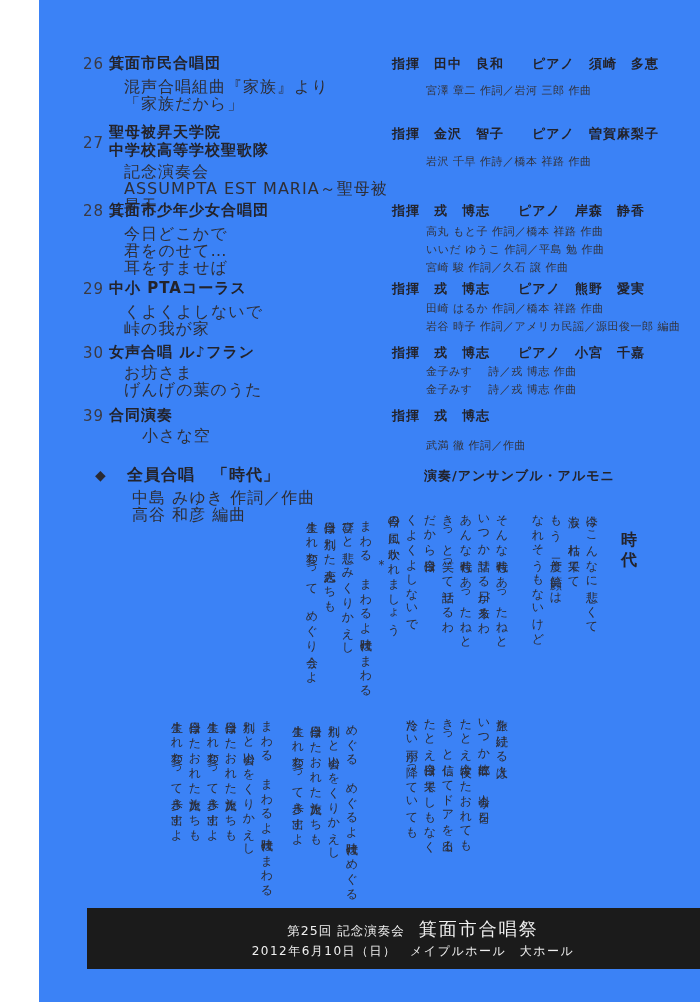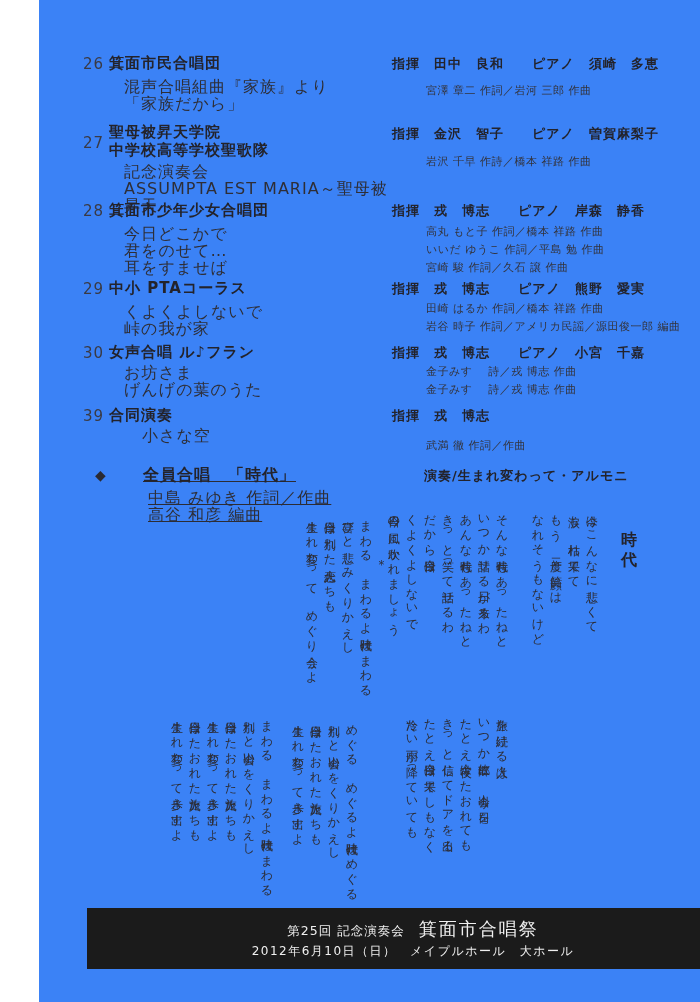--- a/index.html
+++ b/index.html
@@ -19,21 +19,21 @@
     font-size:15px; font-weight:bold; line-height:18px;
     white-space:pre-line; letter-spacing:1px; color:#23232b;
   }
   .songs { margin-left:15px; margin-top:6px; }
   .song { font-size:16px; line-height:17px; letter-spacing:1px; color:#2e2e36; }
   .eright { position:absolute; left:353px; top:0; width:340px; }
   .leaders { font-size:13px; font-weight:bold; letter-spacing:1px; line-height:19px; color:#23232b; }
   .pianist { margin-left:28px; }
   .credits { margin-left:34px; }
   .credit { font-size:11px; line-height:18px; letter-spacing:0.5px; color:#33333b; }
-  .finale .eleft { left:104px;text-decoration:underline; }
+  .finale .eleft { left:88px; }
   .finale .songs { margin-left:5px; margin-top:5px; }
   .finale .title { font-size:16px; }
   .marker { font-size:14px; color:#2a2a32; }
   
   .v {
     position:absolute; writing-mode:vertical-rl;
     font-size:12px; line-height:18px; letter-spacing:1.2px;
     white-space:pre-line; color:#2c2c34;
   }
   .lyrics-title {
@@ -180,21 +180,21 @@
     <div class="num marker" style="left:56px">◆</div>
     <div class="eleft">
       <h2 class="title">全員合唱　「時代」</h2>
       <div class="songs">
         <div class="song">中島 みゆき 作詞／作曲</div>
         <div class="song">高谷 和彦 編曲</div>
       </div>
     </div>
     <div class="eright" style="left:385px">
       <div class="leaders">
-        <span>演奏/生まれ変わって・アルモニ</span>
+        <span>演奏/アンサンブル・アルモニ</span>
       </div>
     </div>
   </section>
 
   <div class="lyrics-title" style="right:100px; top:518px">時代</div>
 
   <div class="v" style="right:138px; top:506px">今はこんなに悲しくて
 涙も　枯れ果てて
 もう　二度と笑顔には
 なれそうもないけど</div>

